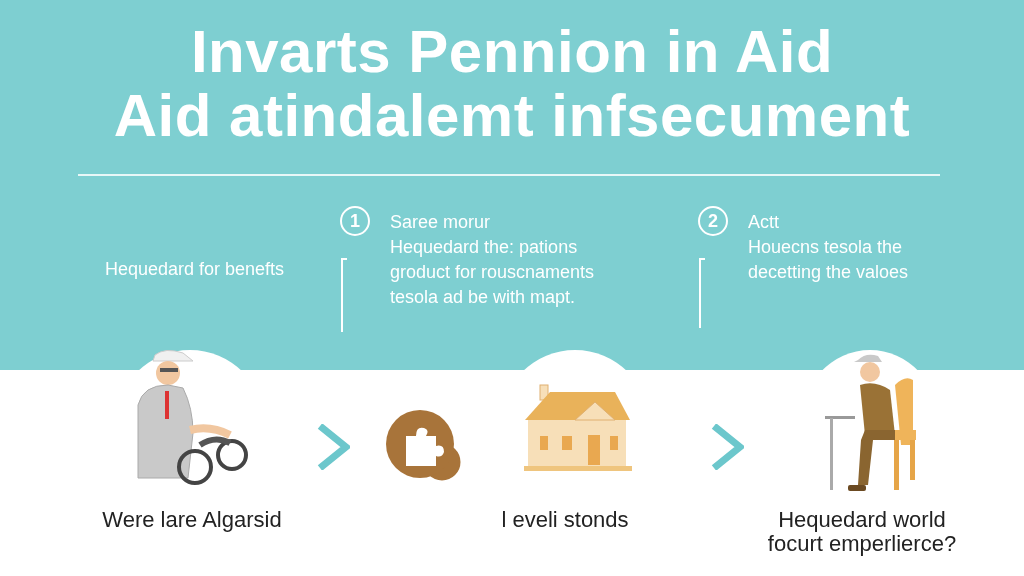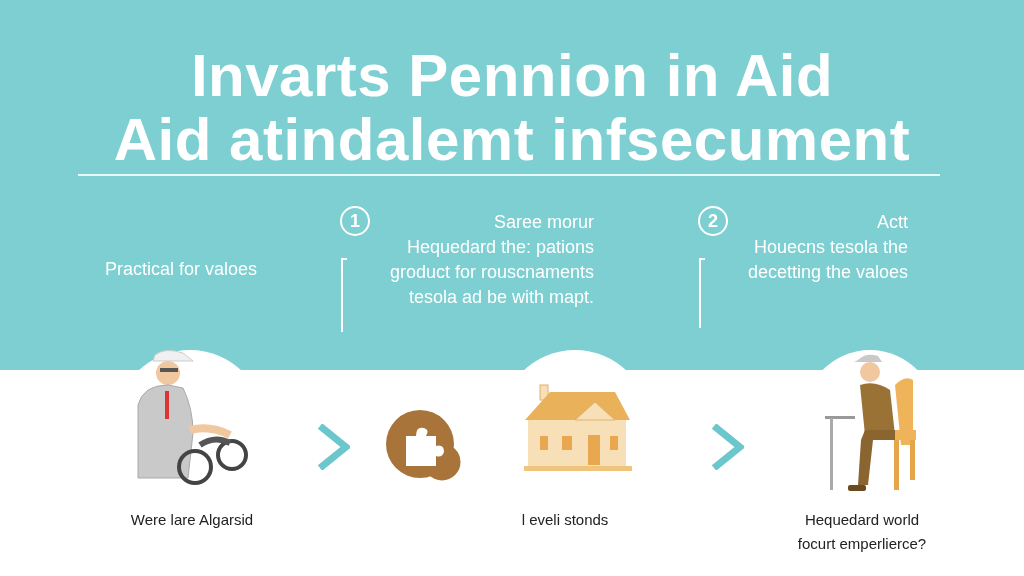--- a/index.html
+++ b/index.html
@@ -1,46 +1,46 @@
 <!DOCTYPE html>
 <html><head>
 <meta charset="utf-8">
 <style>
   * { margin:0; padding:0; box-sizing:border-box; }
   html, body { width:1024px; height:576px; overflow:hidden; background:#ffffff; }
   body { position:relative; font-family:"Liberation Sans", sans-serif; }
   .top { position:absolute; left:0; top:0; width:1024px; height:370px; background:#7ecfd1; }
-  .title { position:absolute; left:0; top:44px; width:1024px; text-align:center; color:#ffffff;
+  .title { position:absolute; left:0; top:20px; width:1024px; text-align:center; color:#ffffff;
     font-family:"Liberation Sans", sans-serif; font-weight:bold; font-size:60px; line-height:64px; letter-spacing:0.5px; }
   .divider { position:absolute; left:78px; top:174px; width:862px; height:2px; background:#e8f7f7; }
   .left-text { position:absolute; left:105px; top:259px; color:#ffffff; font-size:18px; }
   .step { position:absolute; color:#ffffff; }
   .step .num { position:absolute; left:0; top:0; width:30px; height:30px; border:2px solid #ffffff; border-radius:50%;
     font-size:18px; font-weight:bold; text-align:center; line-height:26px; }
   .step .bar { position:absolute; left:1px; top:52px; width:2px; background:#ffffff; }
   .step .bar::before { content:""; position:absolute; left:0; top:0; width:6px; height:2px; background:#ffffff; }
-  .step .lines { position:absolute; left:50px; top:4px; font-size:18px; line-height:25px; white-space:nowrap;text-align:right; }
+  .step .lines { position:absolute; left:50px; top:4px; font-size:18px; line-height:25px; white-space:nowrap; }
   .bump { position:absolute; background:#ffffff; border-radius:50%; }
-  .caption { position:absolute; top:508px; color:#222222; font-size:15px; line-height:24px; text-align:center; width:240px; }
+  .caption { position:absolute; top:508px; color:#222222; font-size:22px; line-height:24px; text-align:center; width:240px; }
   .chev { position:absolute; }
   .illus { position:absolute; }
 </style>
 </head>
 <body>
 
 <div class="top"></div>
 
 <div class="title">
   <div>Invarts Pennion in Aid</div>
   <div>Aid atindalemt infsecument</div>
 </div>
 
 <div class="divider"></div>
 
-<div class="left-text">Practical for valoes</div>
+<div class="left-text">Hequedard for benefts</div>
 
 <div class="step" style="left:340px; top:206px;">
   <div class="num">1</div>
   <div class="bar" style="height:74px;"></div>
   <div class="lines">
     <div>Saree morur</div>
     <div>Hequedard the: pations</div>
     <div>groduct for rouscnaments</div>
     <div>tesola ad be with mapt.</div>
   </div>

